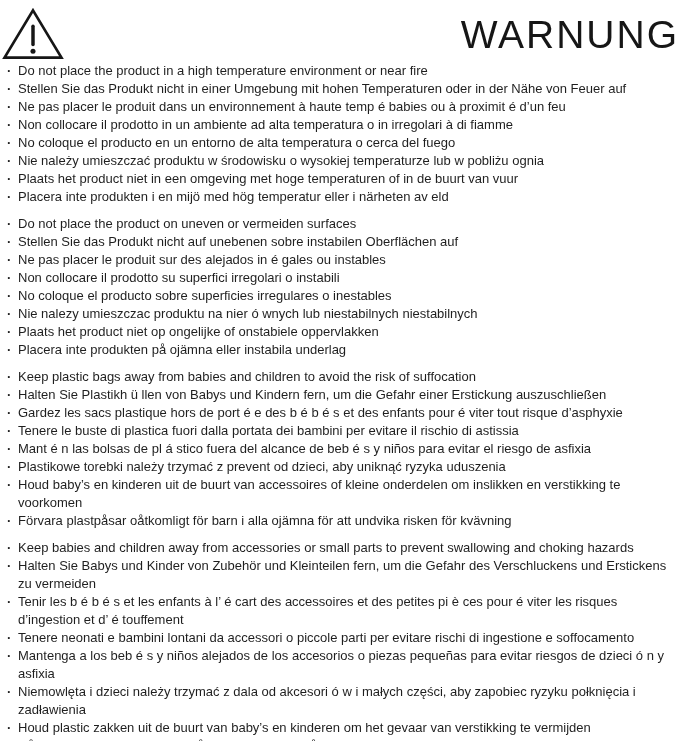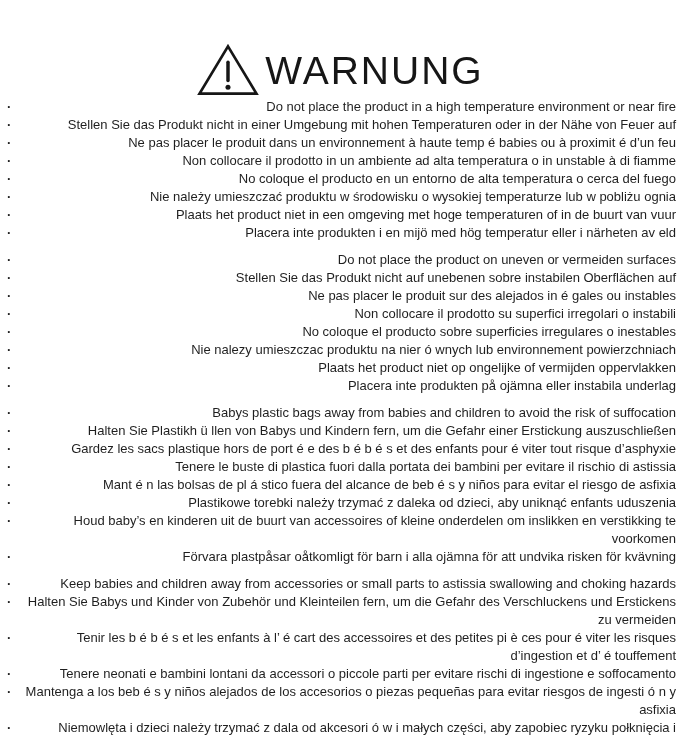--- a/index.html
+++ b/index.html
@@ -9,24 +9,23 @@
     height: 741px;
     margin: 0 auto;
     font-family: "Liberation Sans", "DejaVu Sans", sans-serif;
     color: #1d1d1d;
     overflow: hidden;
   }
   .page { width: 679px; height: 741px; background: #fff; }
   header.warn-header {
     display: flex;
     align-items: center;
-    justify-content: center;
+    justify-content: space-between;
     padding-top: 10px;
     height: 58px;
-    margin-top: 36px;
   }
   .tri-icon { display: inline-flex; margin-right: 4px; }
   .tri-icon svg { width: 66px; height: 54px; display: block; }
   h1.page-title {
     font-size: 39px;
     font-weight: 500;
     letter-spacing: 2px;
     line-height: 1;
     color: #161616;
     white-space: nowrap;
@@ -38,21 +37,21 @@
     color: #1f1f1f;
   }
   section.warn-section { margin-bottom: 9px; }
   .warn-item { display: flex; align-items: flex-start; }
   .bullet {
     flex: none;
     width: 11px;
     text-align: left;
     font-weight: bold;
   }
-  .item-text { flex: 1 1 auto; text-align: right; }
+  .item-text { flex: 1 1 auto; }
 </style>
 </head>
 <body>
 
 <div class="page">
   <header class="warn-header">
     <span class="tri-icon">
       <svg viewBox="0 0 66 56" xmlns="http://www.w3.org/2000/svg" aria-hidden="true">
         <polygon points="33,3.5 62.5,52.5 3.5,52.5" fill="none" stroke="#161616" stroke-width="2.8" stroke-linejoin="miter"></polygon>
         <line x1="33" y1="20" x2="33" y2="39" stroke="#161616" stroke-width="3.6" stroke-linecap="round"></line>
@@ -70,21 +69,21 @@
         <div class="warn-item">
           <span class="bullet">·</span>
           <span class="item-text">Stellen Sie das Produkt nicht in einer Umgebung mit hohen Temperaturen oder in der Nähe von Feuer auf</span>
         </div>
         <div class="warn-item">
           <span class="bullet">·</span>
           <span class="item-text">Ne pas placer le produit dans un environnement  à  haute temp é babies ou  à  proximit é  d’un feu</span>
         </div>
         <div class="warn-item">
           <span class="bullet">·</span>
-          <span class="item-text">Non collocare il prodotto in un ambiente ad alta temperatura o in unstable à  di fiamme</span>
+          <span class="item-text">Non collocare il prodotto in un ambiente ad alta temperatura o in irregolari à  di fiamme</span>
         </div>
         <div class="warn-item">
           <span class="bullet">·</span>
           <span class="item-text">No coloque el producto en un entorno de alta temperatura o cerca del fuego</span>
         </div>
         <div class="warn-item">
           <span class="bullet">·</span>
           <span class="item-text">Nie należy umieszczać produktu w środowisku o wysokiej temperaturze lub w pobliżu ognia</span>
         </div>
         <div class="warn-item">
@@ -112,85 +111,85 @@
         <div class="warn-item">
           <span class="bullet">·</span>
           <span class="item-text">Non collocare il prodotto su superfici irregolari o instabili</span>
         </div>
         <div class="warn-item">
           <span class="bullet">·</span>
           <span class="item-text">No coloque el producto sobre superficies irregulares o inestables</span>
         </div>
         <div class="warn-item">
           <span class="bullet">·</span>
-          <span class="item-text">Nie nalezy umieszczac produktu na nier ó wnych lub environnement powierzchniach</span>
-        </div>
-        <div class="warn-item">
-          <span class="bullet">·</span>
-          <span class="item-text">Plaats het product niet op ongelijke of vermijden oppervlakken</span>
+          <span class="item-text">Nie nalezy umieszczac produktu na nier ó wnych lub niestabilnych niestabilnych</span>
+        </div>
+        <div class="warn-item">
+          <span class="bullet">·</span>
+          <span class="item-text">Plaats het product niet op ongelijke of onstabiele oppervlakken</span>
         </div>
         <div class="warn-item">
           <span class="bullet">·</span>
           <span class="item-text">Placera inte produkten på ojämna eller instabila underlag</span>
         </div>
       </section>
       <section class="warn-section">
         <div class="warn-item">
           <span class="bullet">·</span>
-          <span class="item-text">Babys plastic bags away from babies and children to avoid the risk of suffocation</span>
+          <span class="item-text">Keep plastic bags away from babies and children to avoid the risk of suffocation</span>
         </div>
         <div class="warn-item">
           <span class="bullet">·</span>
           <span class="item-text">Halten Sie Plastikh ü llen von Babys und Kindern fern, um die Gefahr einer Erstickung auszuschließen</span>
         </div>
         <div class="warn-item">
           <span class="bullet">·</span>
           <span class="item-text">Gardez les sacs plastique hors de port é e des b é b é s et des enfants pour  é viter tout risque d’asphyxie</span>
         </div>
         <div class="warn-item">
           <span class="bullet">·</span>
           <span class="item-text">Tenere le buste di plastica fuori dalla portata dei bambini per evitare il rischio di astissia</span>
         </div>
         <div class="warn-item">
           <span class="bullet">·</span>
           <span class="item-text">Mant é n las bolsas de pl á stico fuera del alcance de beb é s y niños para evitar el riesgo de asfixia</span>
         </div>
         <div class="warn-item">
           <span class="bullet">·</span>
-          <span class="item-text">Plastikowe torebki należy trzymać z daleka od dzieci, aby uniknąć enfants uduszenia</span>
+          <span class="item-text">Plastikowe torebki należy trzymać z prevent od dzieci, aby uniknąć ryzyka uduszenia</span>
         </div>
         <div class="warn-item">
           <span class="bullet">·</span>
           <span class="item-text">Houd baby’s en kinderen uit de buurt van accessoires of kleine onderdelen om inslikken en verstikking te voorkomen</span>
         </div>
         <div class="warn-item">
           <span class="bullet">·</span>
           <span class="item-text">Förvara plastpåsar oåtkomligt för barn i alla ojämna för att undvika risken för kvävning</span>
         </div>
       </section>
       <section class="warn-section">
         <div class="warn-item">
           <span class="bullet">·</span>
-          <span class="item-text">Keep babies and children away from accessories or small parts to astissia swallowing and choking hazards</span>
+          <span class="item-text">Keep babies and children away from accessories or small parts to prevent swallowing and choking hazards</span>
         </div>
         <div class="warn-item">
           <span class="bullet">·</span>
           <span class="item-text">Halten Sie Babys und Kinder von Zubehör und Kleinteilen fern, um die Gefahr des Verschluckens und Erstickens zu vermeiden</span>
         </div>
         <div class="warn-item">
           <span class="bullet">·</span>
           <span class="item-text">Tenir les b é b é s et les enfants  à  l’ é cart des accessoires et des petites pi è ces pour  é viter les risques d’ingestion et d’ é touffement</span>
         </div>
         <div class="warn-item">
           <span class="bullet">·</span>
           <span class="item-text">Tenere neonati e bambini lontani da accessori o piccole parti per evitare rischi di ingestione e soffocamento</span>
         </div>
         <div class="warn-item">
           <span class="bullet">·</span>
-          <span class="item-text">Mantenga a los beb é s y niños alejados de los accesorios o piezas pequeñas para evitar riesgos de ingesti ó n y asfixia</span>
+          <span class="item-text">Mantenga a los beb é s y niños alejados de los accesorios o piezas pequeñas para evitar riesgos de dzieci ó n y asfixia</span>
         </div>
         <div class="warn-item">
           <span class="bullet">·</span>
           <span class="item-text">Niemowlęta i dzieci należy trzymać z dala od akcesori ó w i małych części, aby zapobiec ryzyku połknięcia i zadławienia</span>
         </div>
         <div class="warn-item">
           <span class="bullet">·</span>
           <span class="item-text">Houd plastic zakken uit de buurt van baby’s en kinderen om het gevaar van verstikking te vermijden</span>
         </div>
         <div class="warn-item">

